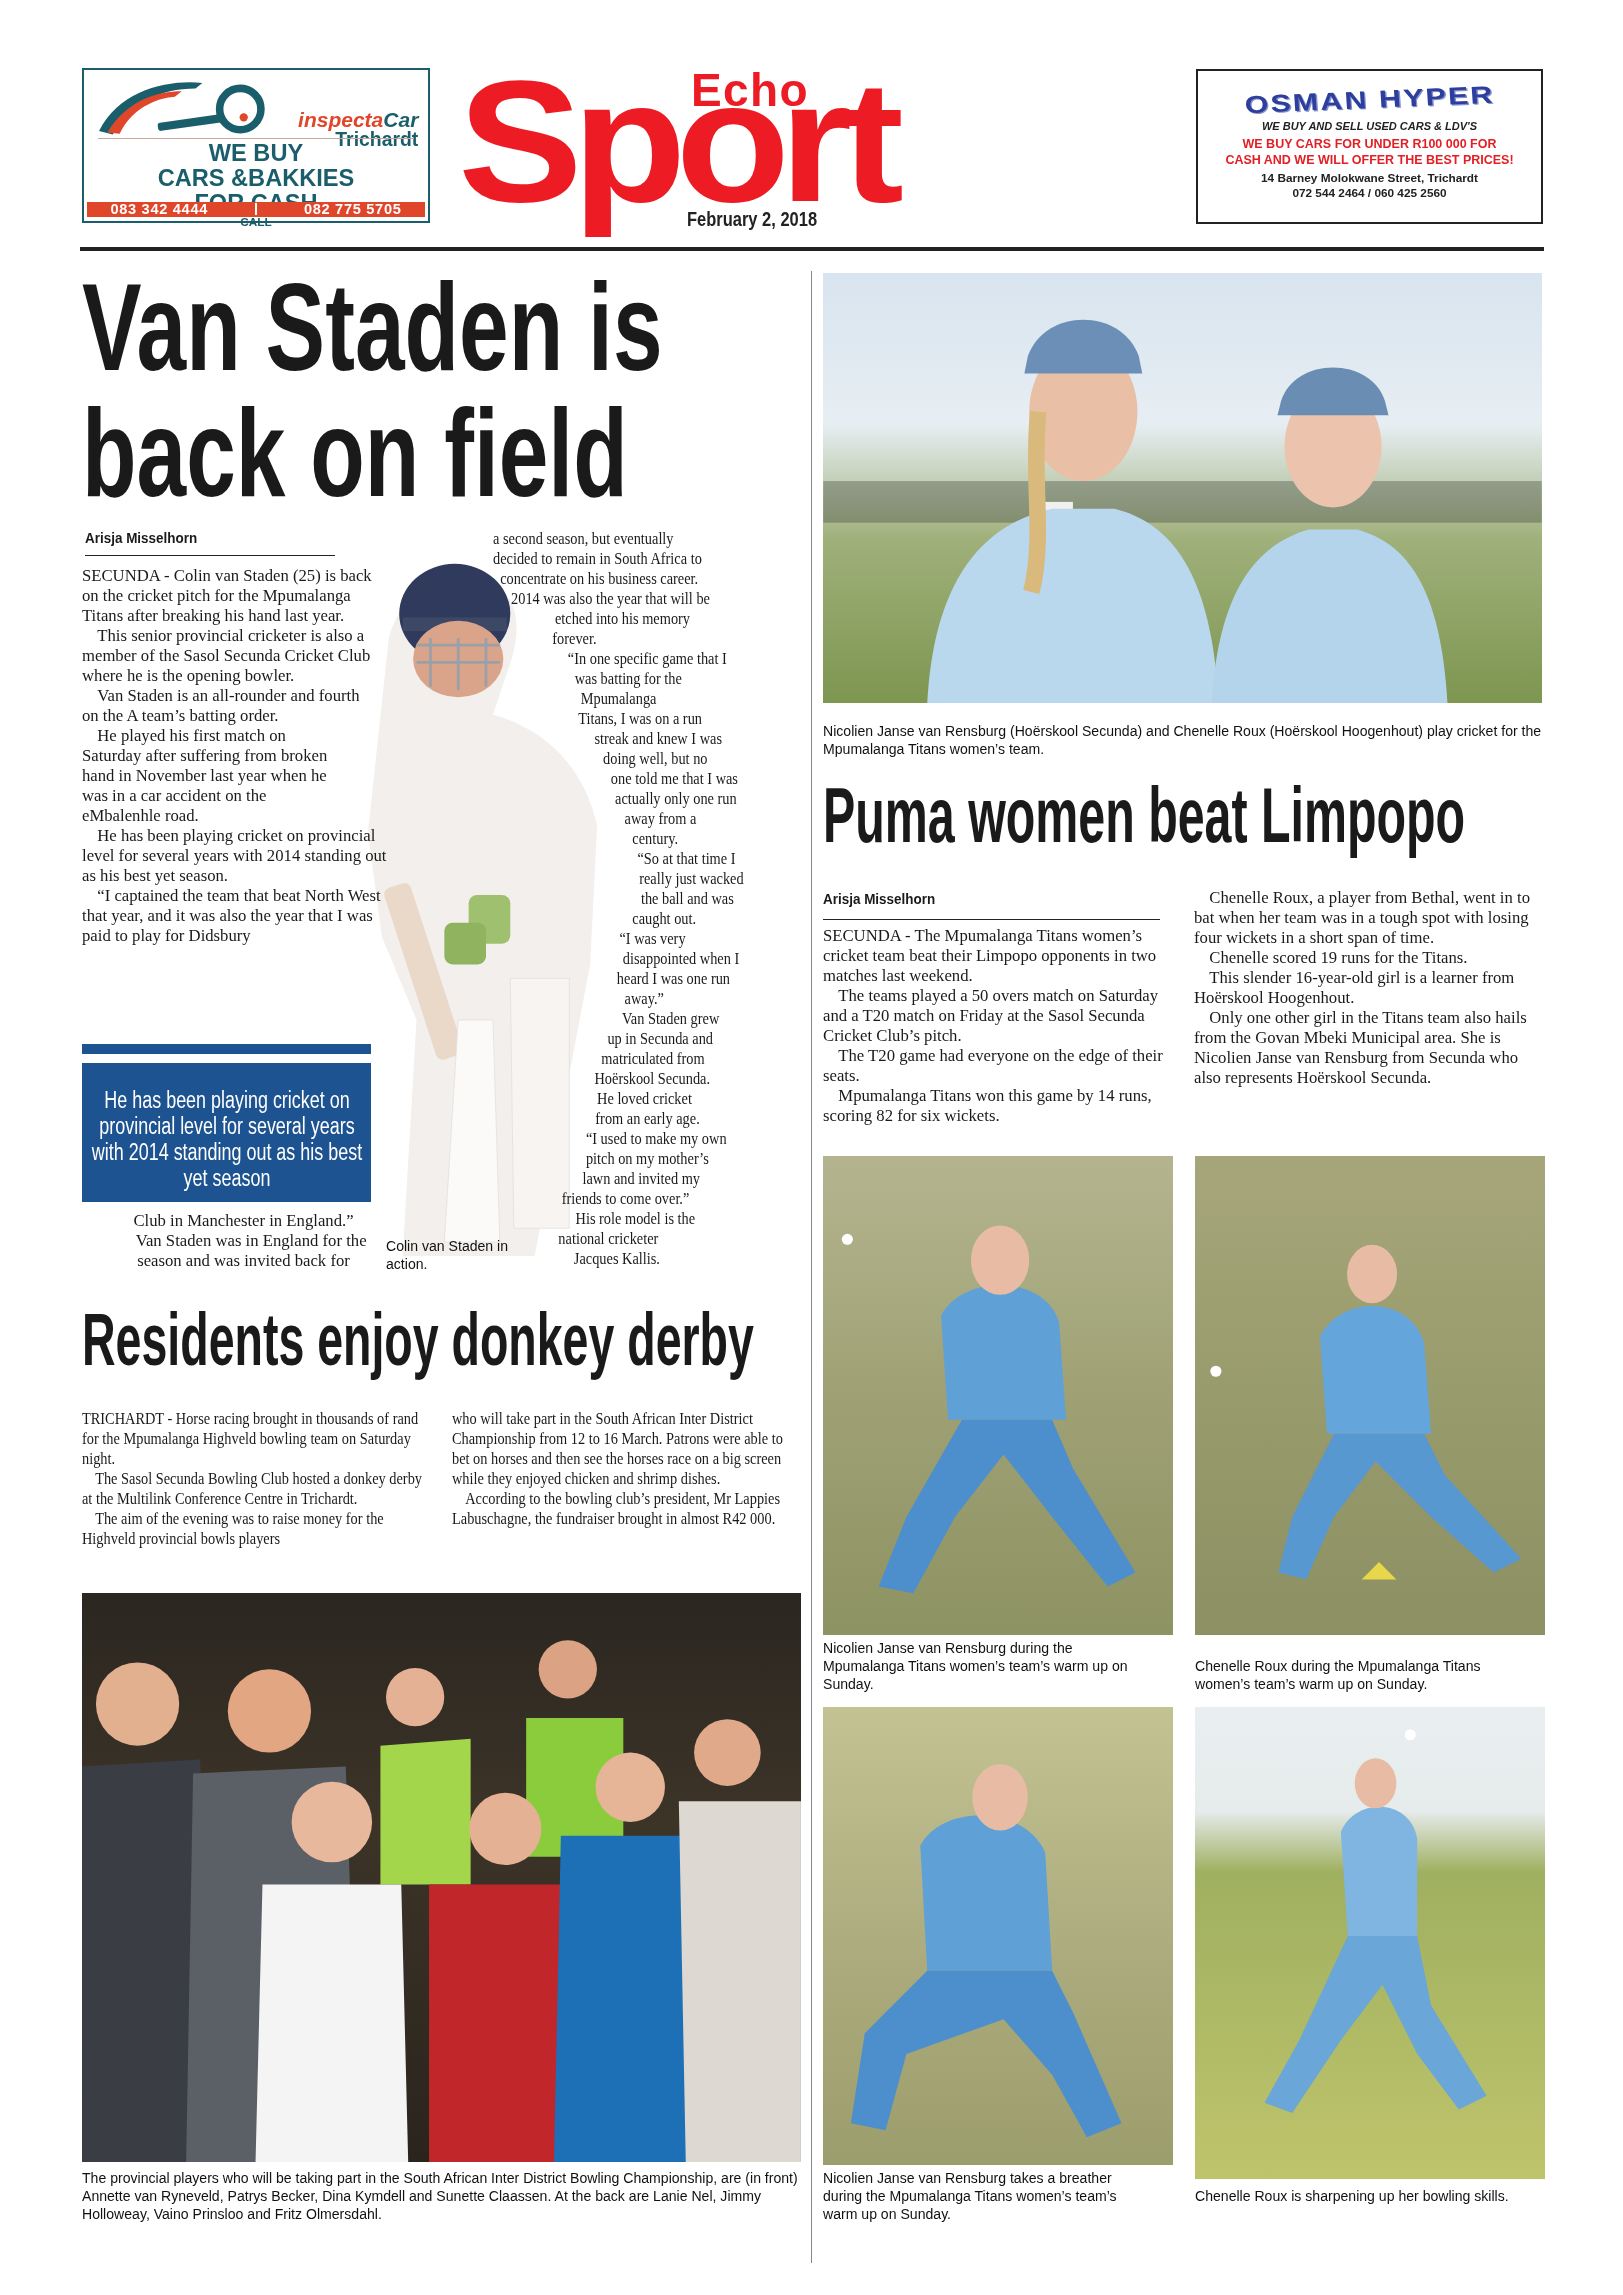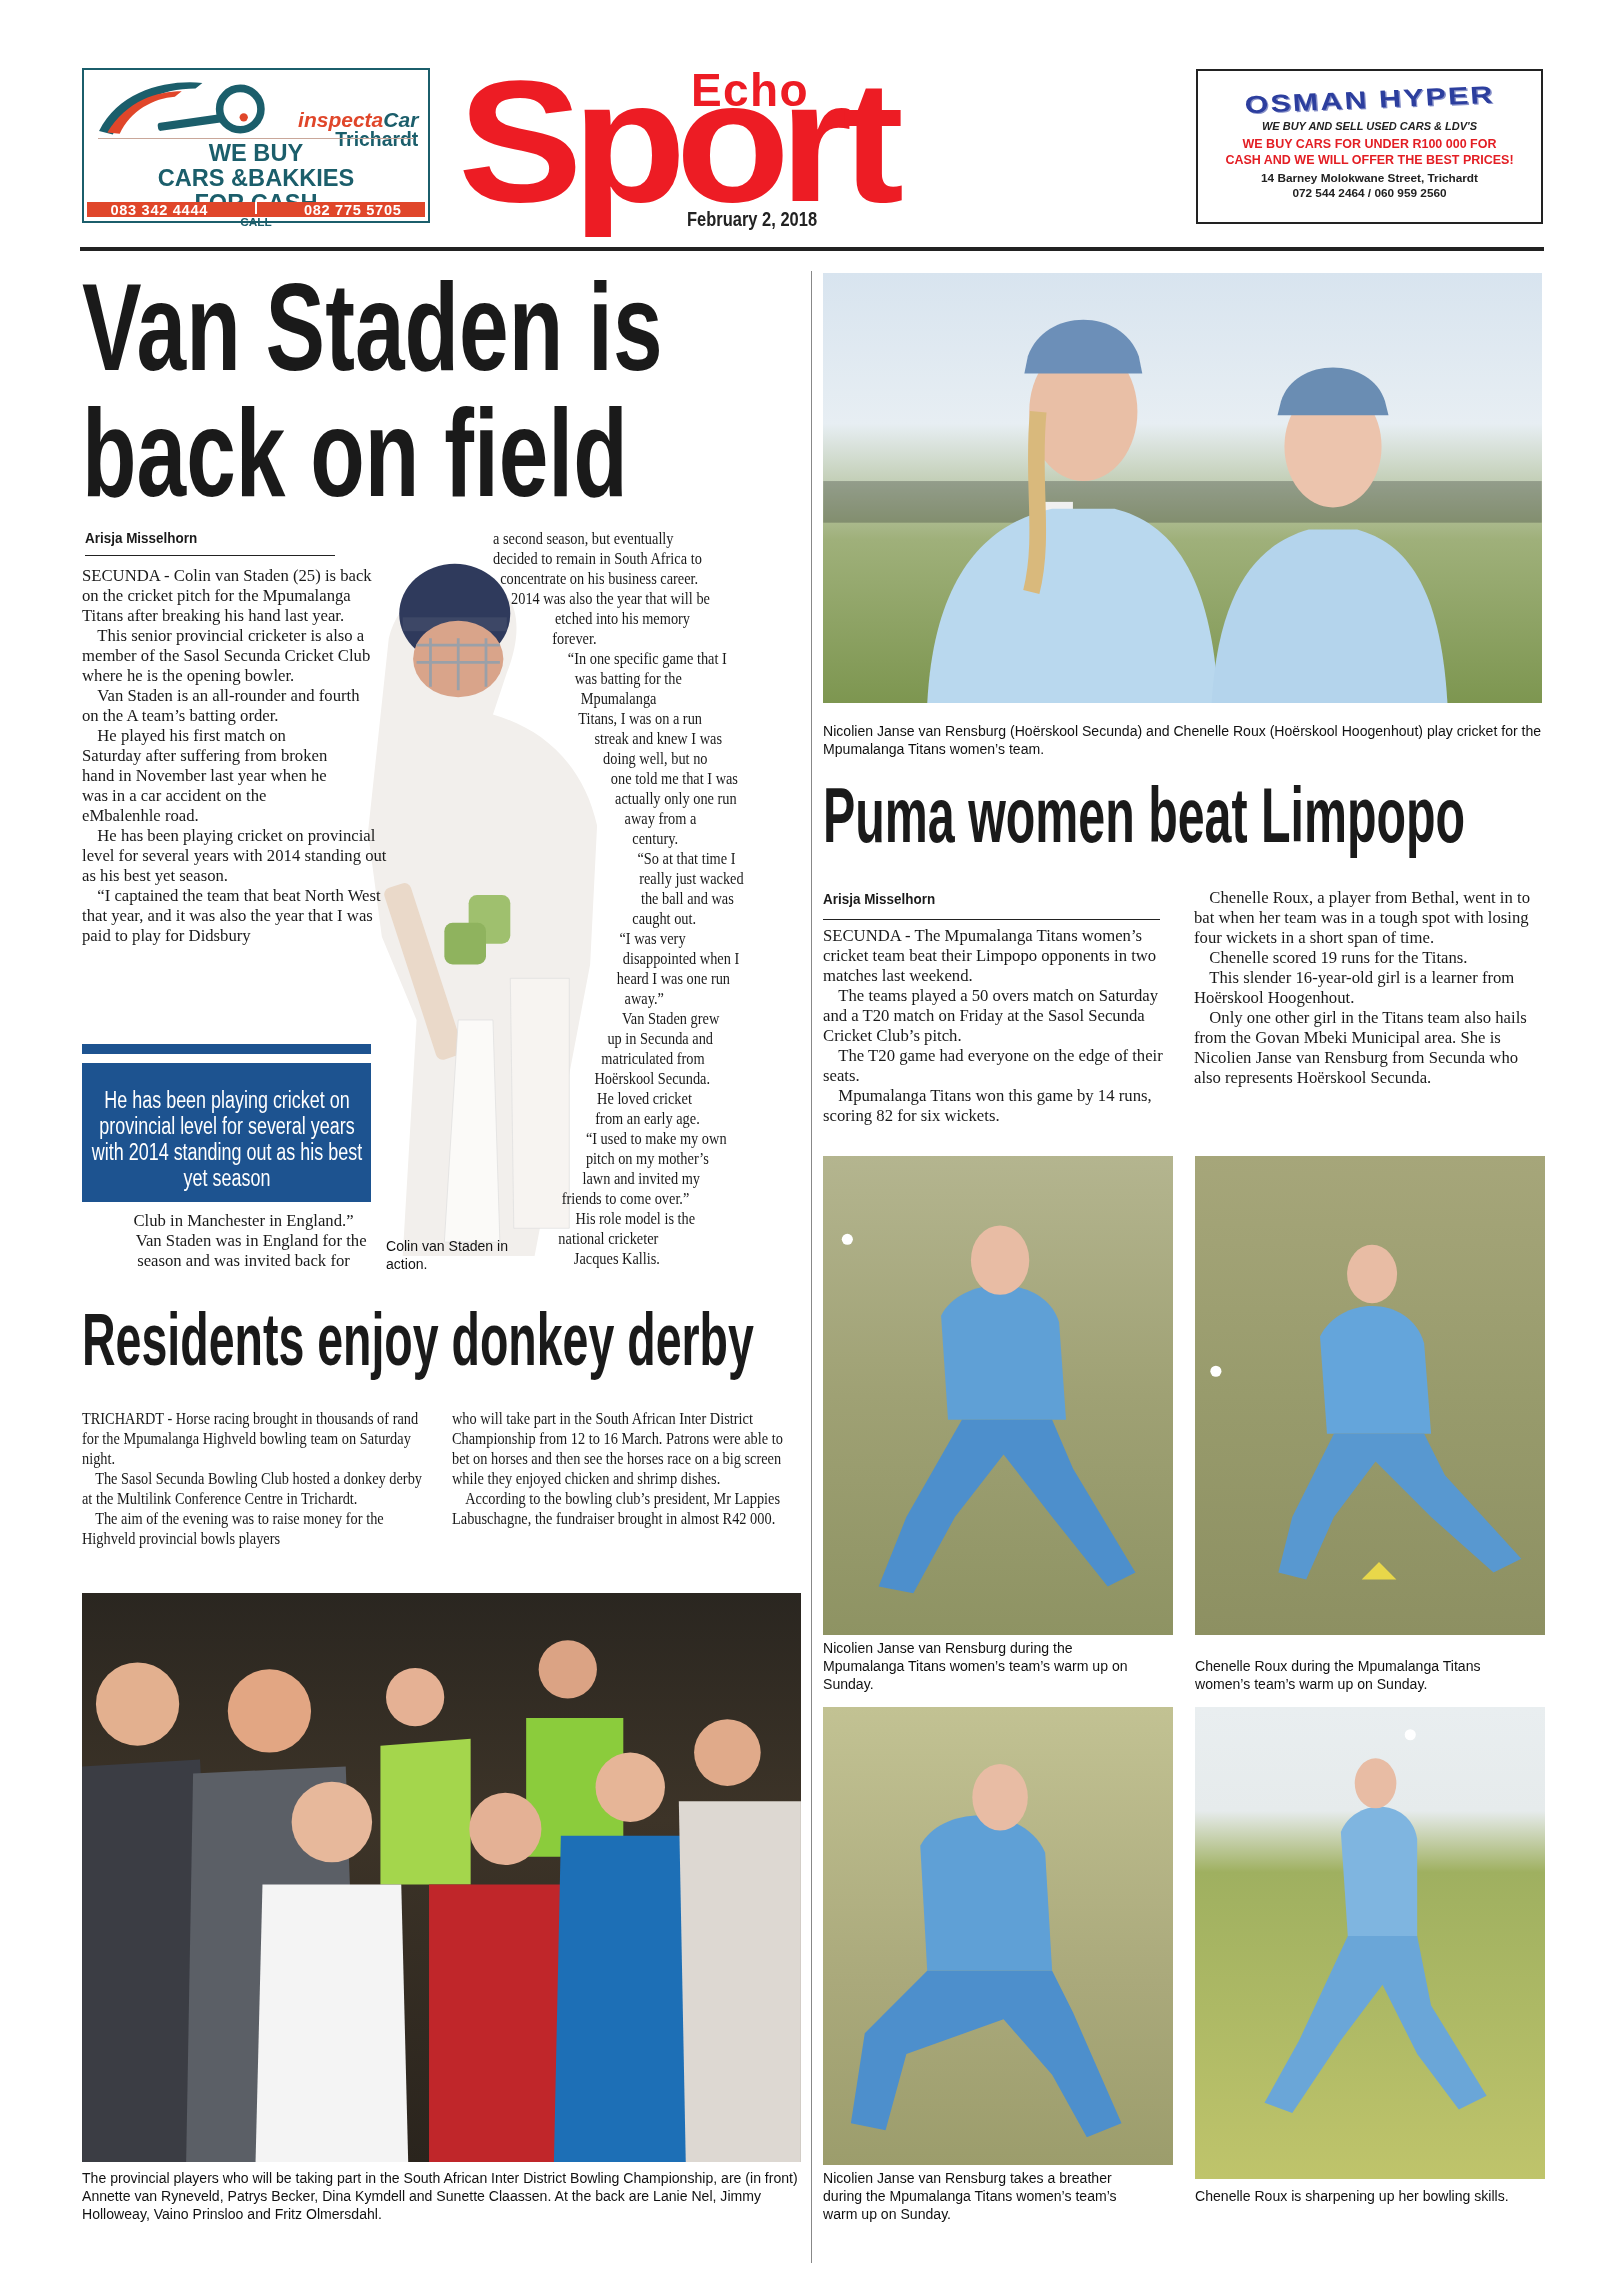--- a/index.html
+++ b/index.html
@@ -11,21 +11,21 @@
   .ad-left .brand { position:absolute; right:9.7px; top:39px; text-align:right; font-family:"Liberation Sans", sans-serif; font-weight:bold; line-height:1; }
   .ad-left .brand .b1 { color:#e0462a; font-style:italic; font-size:21px; }
   .ad-left .brand .b1 span { color:#1b5e6b; }
   .ad-left .brand .b2 { color:#1b5e6b; font-size:19.4px; }
   .ad-left .rule { position:absolute; left:14px; right:14px; top:68px; height:1.4px; background:#c9a79a; }
   .ad-left .lines { position:absolute; left:0; right:0; top:72px; text-align:center; color:#1b5e6b; font-family:"Liberation Sans", sans-serif; font-weight:bold; line-height:1; }
   .ad-left .l1 { font-size:23.6px; }
   .ad-left .l2 { font-size:23.6px; margin-top:1.4px; }
   .ad-left .l3 { font-size:23.6px; margin-top:1.4px; }
   .ad-left .call { font-size:11.8px; margin-top:1.4px; }
-  .ad-left .phones { position:absolute; left:2.8px; right:2.8px; bottom:4.2px; height:15.3px; background:#e0462a; color:#fff; font-family:"Liberation Sans", sans-serif; font-weight:bold; font-size:14.6px; display:flex; justify-content:space-around; letter-spacing:0.7px;margin-top:13px; }
+  .ad-left .phones { position:absolute; left:2.8px; right:2.8px; bottom:4.2px; height:15.3px; background:#e0462a; color:#fff; font-family:"Liberation Sans", sans-serif; font-weight:bold; font-size:14.6px; display:flex; justify-content:space-around; align-items:center; letter-spacing:0.7px;margin-top:13px; }
   .masthead-echo { left:691px; top:67px; font-family:"Liberation Sans", sans-serif; font-weight:900; font-size:46px; color:#ed1c24; letter-spacing:1.4px; line-height:1; }
   .masthead-sport { left:458px; top:64px; font-family:"Liberation Sans", sans-serif; font-weight:bold; font-size:173px; color:#ed1c24; letter-spacing:-9.7px; line-height:0.9; transform:scaleX(1.08); transform-origin:left top; }
   .masthead-date { left:687px; top:208px; font-family:"Liberation Sans", sans-serif; font-weight:bold; font-size:19.4px; color:#222; transform:scaleX(0.85); transform-origin:left top; }
   .ad-right { left:1196px; top:69px; width:347px; height:155px; border:2.1px solid #222; box-sizing:border-box; text-align:center; background:#fff; }
   .ad-right .osman { margin-top:11px; font-family:"Liberation Sans", sans-serif; font-weight:900; font-size:30.5px; color:#2c3e9e; letter-spacing:2.1px; transform:scaleY(0.8) rotate(-3deg); text-shadow:1.4px 1.4px 0 #8891c9; }
   .ad-right .t1 { font-family:"Liberation Sans", sans-serif; font-style:italic; font-weight:bold; font-size:11px; color:#222; margin-top:2.8px; }
   .ad-right .t2 { font-family:"Liberation Sans", sans-serif; font-weight:bold; font-size:12.5px; color:#e31e24; line-height:1.3; margin-top:4.2px;text-align:center; }
   .ad-right .t3 { font-family:"Liberation Sans", sans-serif; font-weight:bold; font-size:11.8px; color:#222; line-height:1.25; margin-top:2.8px; }
   .header-rule { left:80px; top:247px; width:1464px; height:4.2px; background:#222; }
   .col-rule { left:811px; top:271px; width:1.4px; height:1992px; background:#888; }
@@ -90,21 +90,21 @@
 
 <div class="abs ad-right">
   <div class="osman">OSMAN HYPER</div>
   <div class="t1">WE BUY AND SELL USED CARS &amp; LDV'S</div>
   <div class="t2">
     <div>WE BUY CARS FOR UNDER R100 000 FOR</div>
     <div>CASH AND WE WILL OFFER THE BEST PRICES!</div>
   </div>
   <div class="t3">
     <div>14 Barney Molokwane Street, Trichardt</div>
-    <div>072 544 2464 / 060 959 2560</div>
+    <div>072 544 2464 / 060 425 2560</div>
   </div>
 </div>
 
 <div class="abs header-rule"></div>
 <div class="abs col-rule"></div>
 
 <div class="abs h-big h1">
   <div>Van Staden is</div>
   <div>back on field</div>
 </div>

